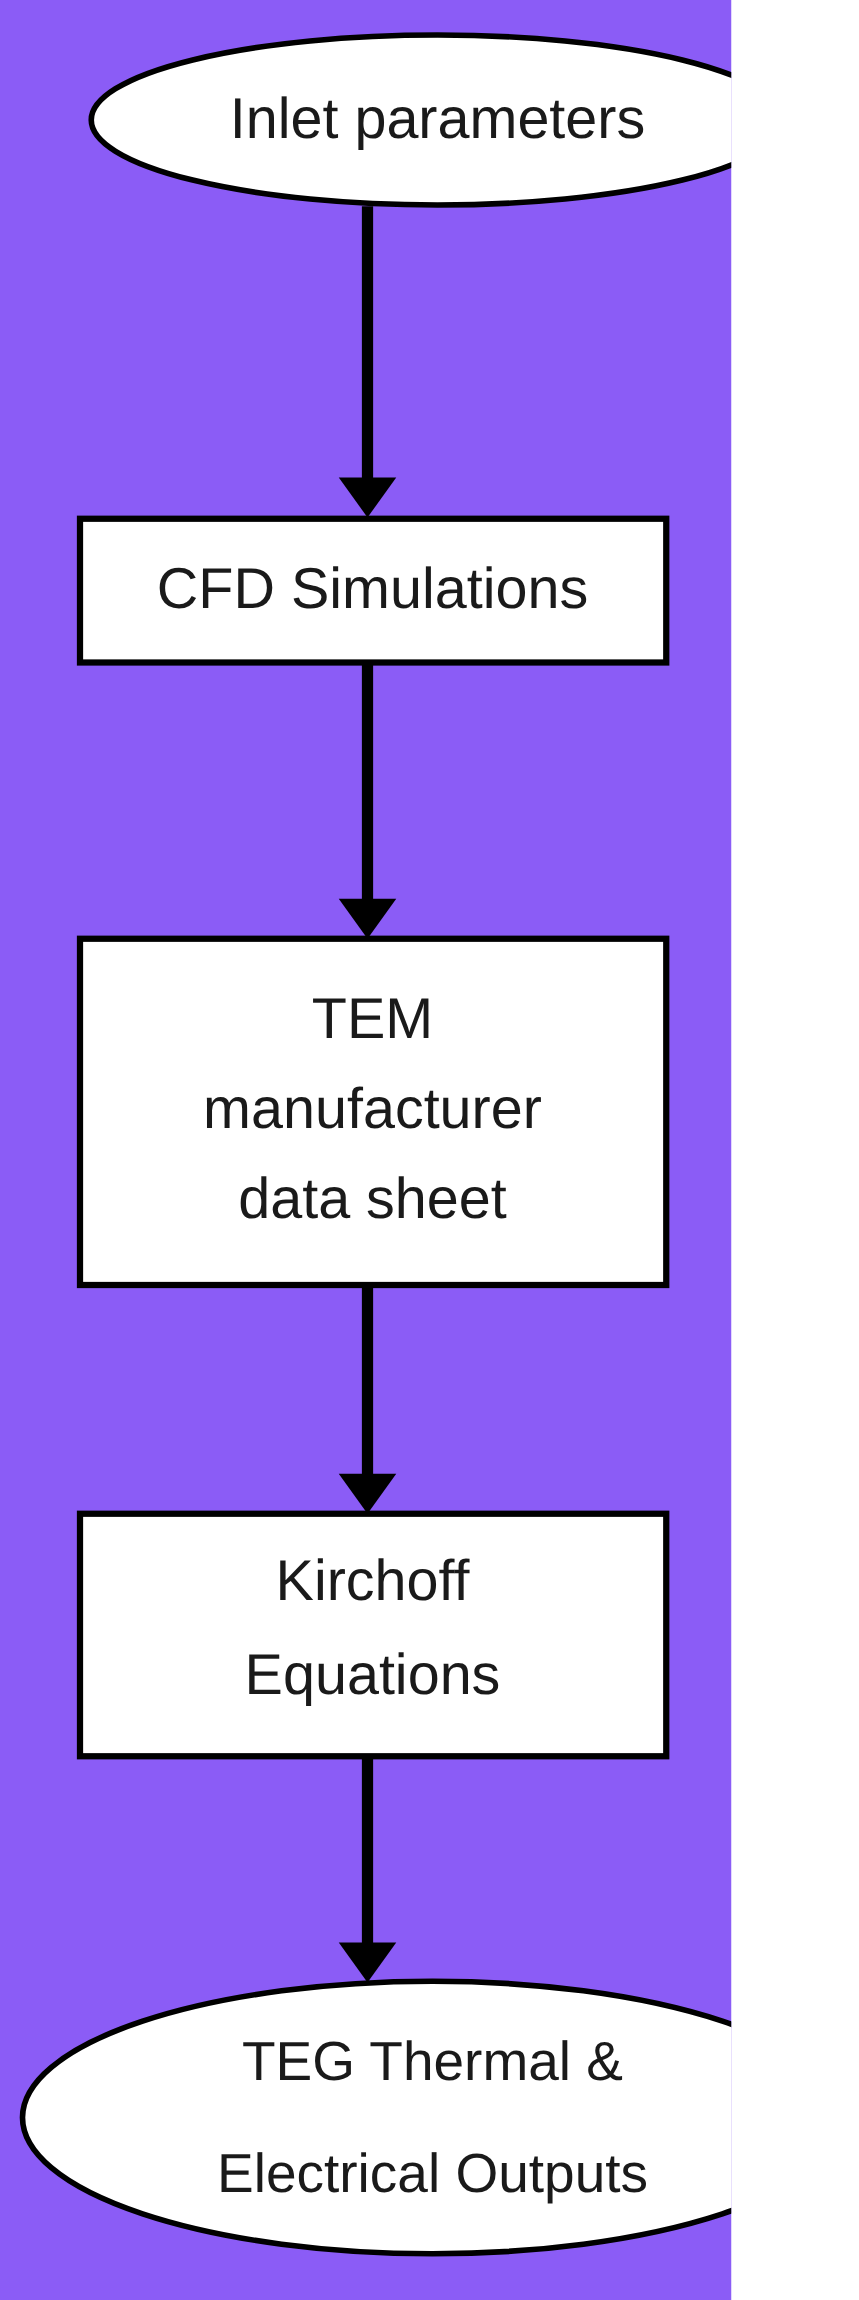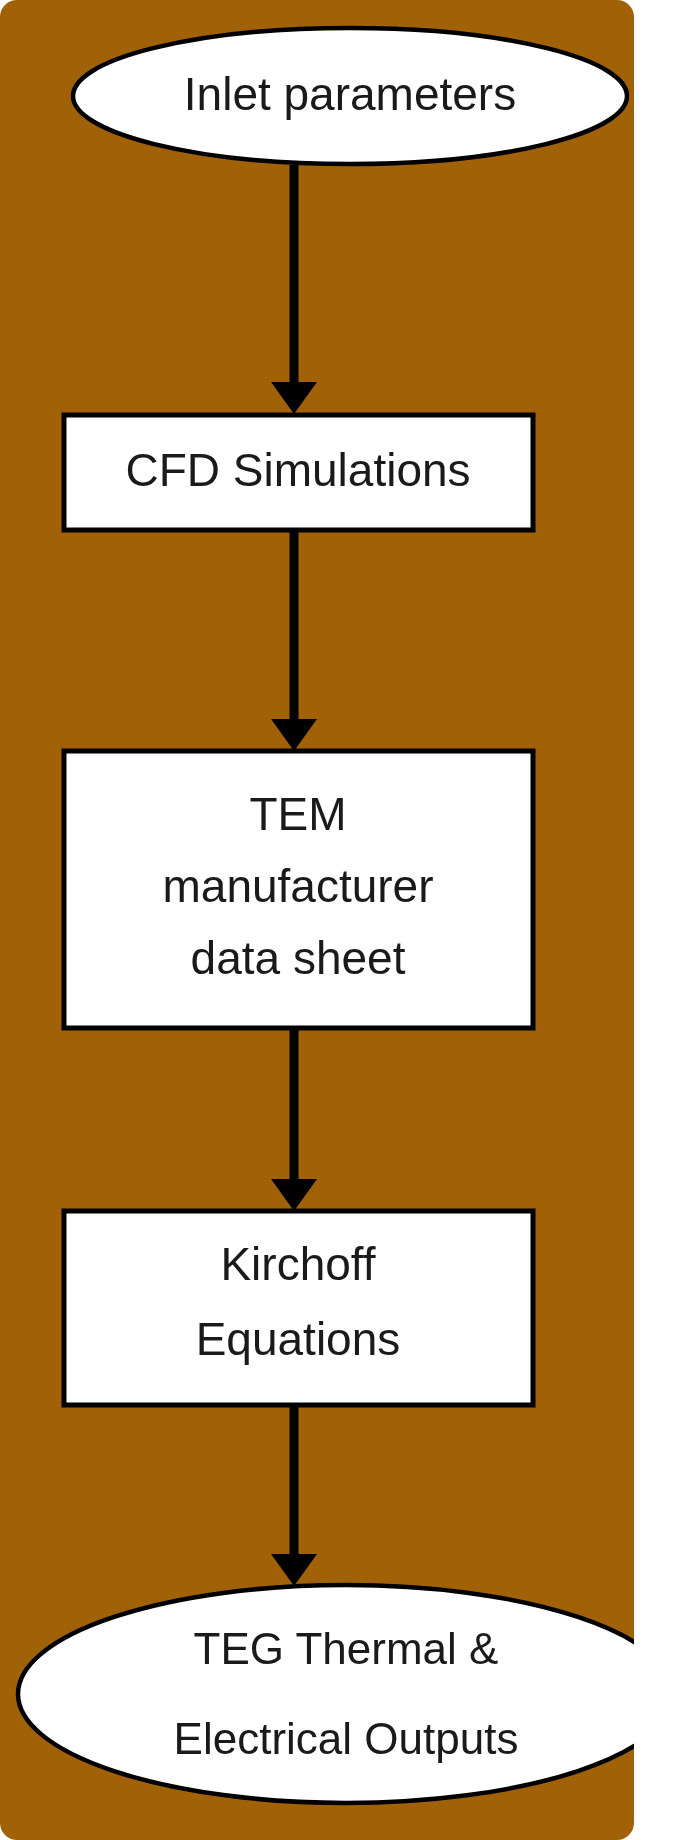--- a/index.html
+++ b/index.html
@@ -6,25 +6,24 @@
   html, body {
     margin: 0;
     padding: 0;
     background: #ffffff;
   }
   body {
     font-family: "Liberation Sans", sans-serif;
   }
   #flowchart-root {
     position: relative;
-    width: 634px;
+    width: 585px;
     height: 1840px;
-    background: #a16207;
+    background: #8b5cf6;
     overflow: hidden;
-    border-radius: 17px;
   }
   #flowchart-svg {
     position: absolute;
     left: 0;
     top: 0;
     width: 687px;
     height: 1840px;
     display: block;
   }
   .node-shape {

